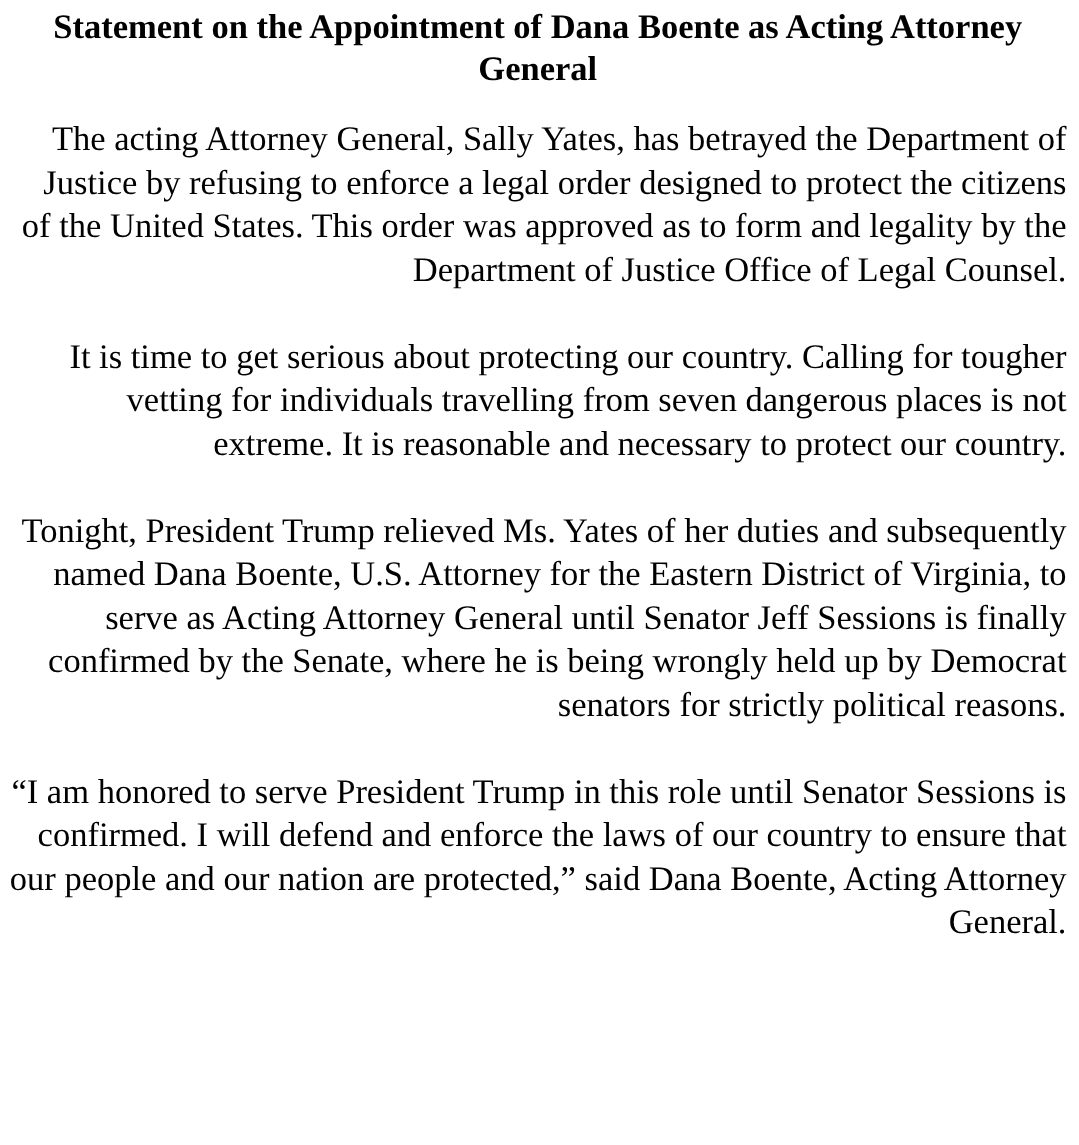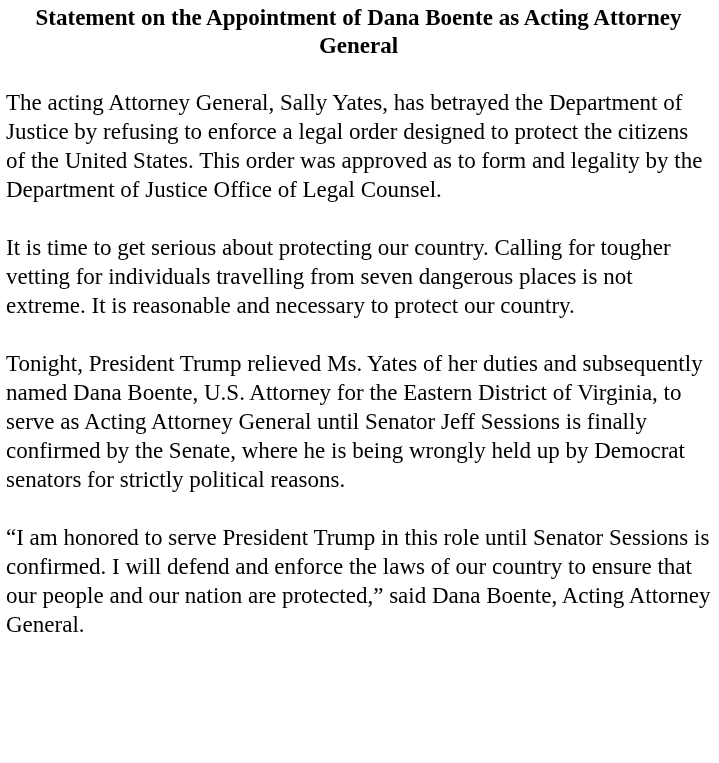--- a/index.html
+++ b/index.html
@@ -18,28 +18,28 @@
     box-sizing: border-box;
     width: 719px;
     height: 763px;
     padding: 4px 8px 6px 6px;
   }
   .doc-title {
     font-size: 23px;
     font-weight: bold;
     text-align: center;
     line-height: 28px;
-    margin: 0 0 28px 0;
+    margin: 0 0 18px 0;
     letter-spacing: 0;
   }
   .doc-paragraph {
     font-size: 23px;
     line-height: 29px;
     margin: 0 0 29px 0;
-    text-align: left;
+    text-align: right;
   }
   .doc-paragraph:last-child {
     margin-bottom: 16px;
   }
 </style>
 </head>
 <body>
 
 <article class="document">
   <h1 class="doc-title">Statement on the Appointment of Dana Boente as Acting Attorney General</h1>

